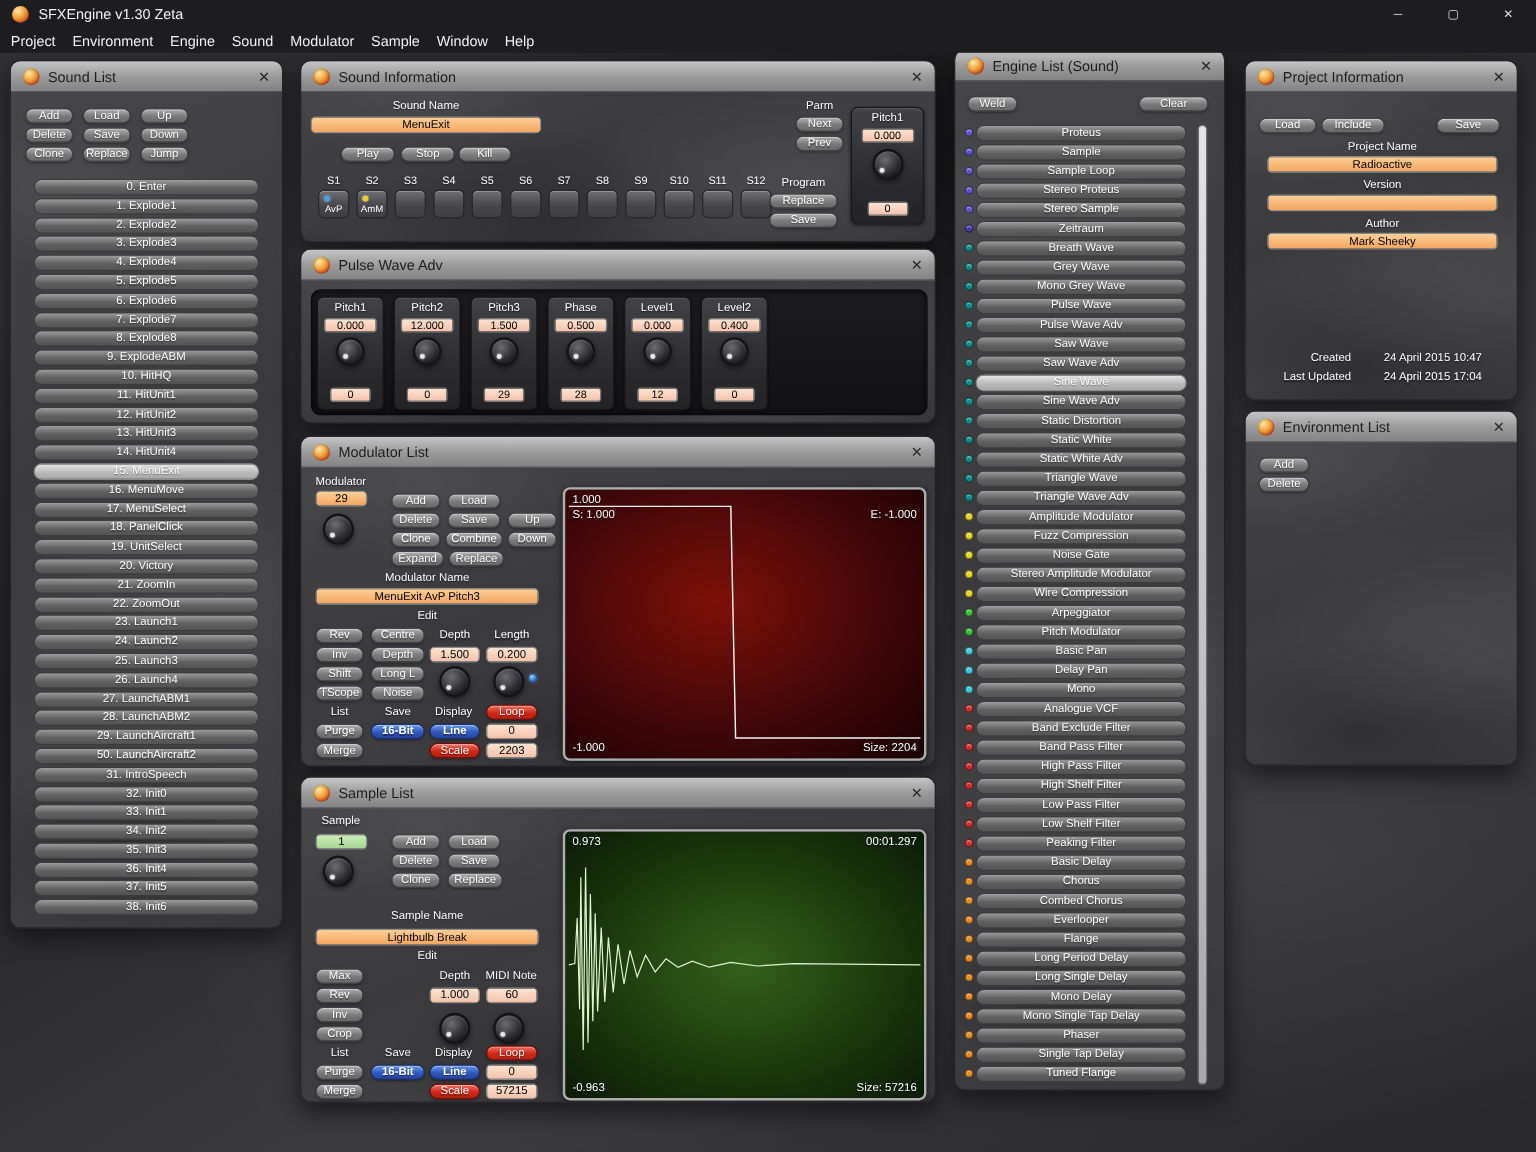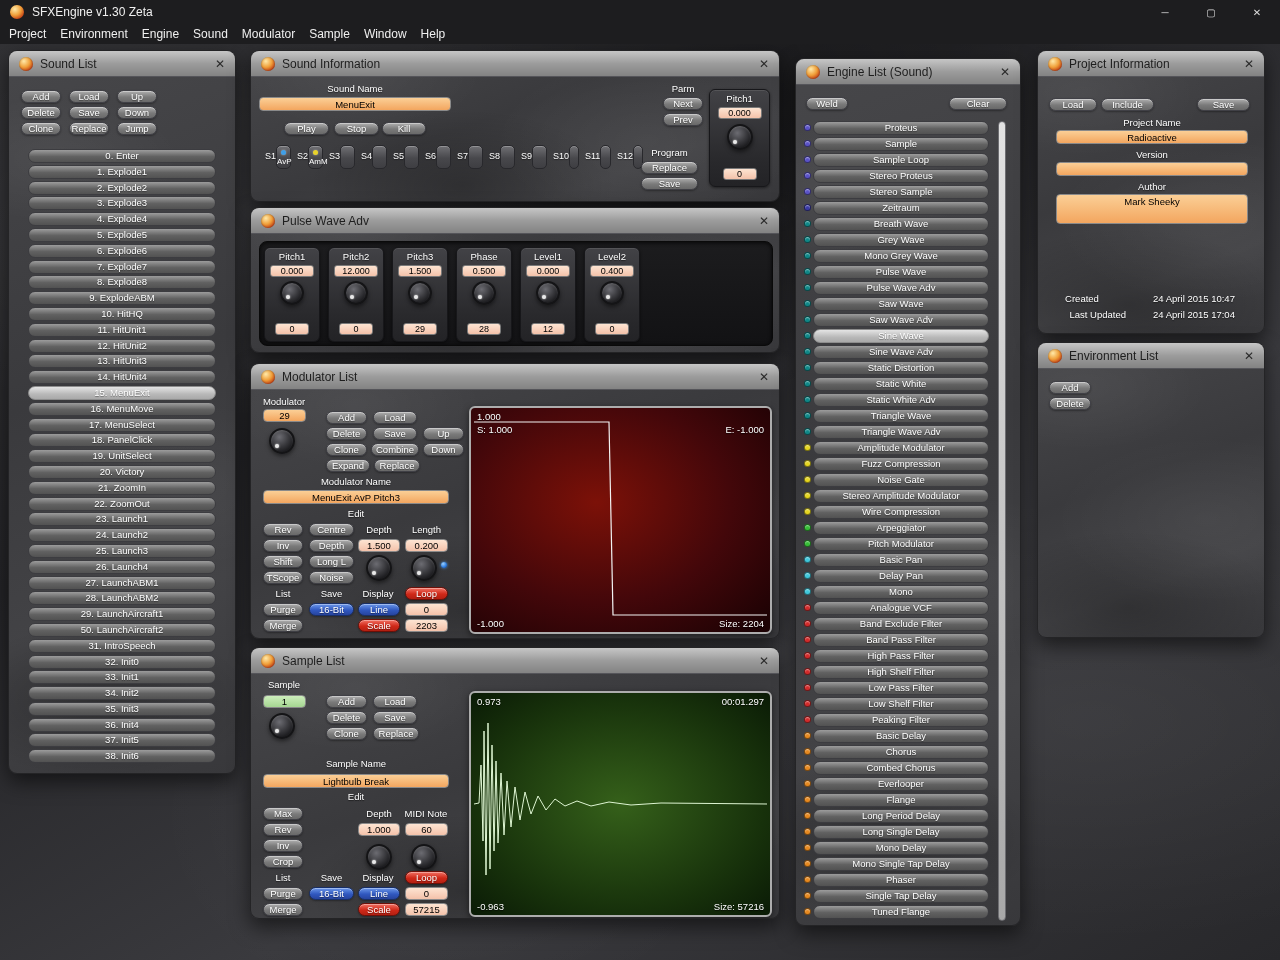--- a/index.html
+++ b/index.html
@@ -42,21 +42,21 @@
     box-shadow:inset 0 0 2px rgba(0,0,0,.4); }
   .panel-close { margin-left:auto; color:#2a2a2a; font-size:12px; }
   .panel-body { position:absolute; left:0; top:26px; right:0; bottom:0; font-size:9.5px; }
   
   .btn { position:absolute; height:13px; border-radius:7px;
     background:linear-gradient(180deg,#b0b0b0,#7a7a7a 55%,#696969);
     border:1px solid #404046; color:#fff; font-size:9.5px; line-height:11px; text-align:center;
     text-shadow:0 1px 1px rgba(0,0,0,.45);
     box-shadow:inset 0 1px 0 rgba(255,255,255,.35), 0 1px 2px rgba(0,0,0,.35); }
   .btn-red  { background:linear-gradient(180deg,#f27264,#d02818 55%,#b42012); border-color:#6e1008; }
-  .btn-blue { background:linear-gradient(180deg,#6c98ea,#3058c0 55%,#27449e); border-color:#182f68; }
+  .btn-blue { background:linear-gradient(180deg,#6c98ea,#3058c0 55%,#27449e); border-color:#182f68;font-weight:bold; }
   .field { position:absolute; height:13px; border-radius:4px; border:1px solid #8a8a8a;
     color:#000; font-size:9.5px; line-height:12px; text-align:center; overflow:hidden; }
   .field-orange { background:linear-gradient(180deg,#fbcf96,#f3a65f); }
   .field-pink   { background:linear-gradient(180deg,#fde4d2,#f4c2aa); }
   .field-green  { background:linear-gradient(180deg,#cdeebc,#a5d691); }
   .lbl { position:absolute; color:#fff; font-size:9.5px; text-align:center;
     text-shadow:0 1px 1px rgba(0,0,0,.55); }
   .list-item { width:188px; height:14px; border-radius:7px; margin:0 auto 1.8px;
     background:linear-gradient(180deg,#9c9c9c,#616161 55%,#525252);
     border:1px solid #3c3c40; color:#fff; font-size:9.5px; line-height:12px; text-align:center;
@@ -81,21 +81,21 @@
   .pulse-box { position:absolute; left:8px; top:7px; width:514px; height:105px; border-radius:8px;
     background:linear-gradient(180deg,#1c1c1e,#121214); border:1px solid #0a0a0a;
     box-shadow:inset 0 1px 4px rgba(0,0,0,.8); }
   .pulse-box > div { top:5px; width:56px; height:95px; }
   .pulse-box > div:nth-of-type(1){left:4px} .pulse-box > div:nth-of-type(2){left:68px}
   .pulse-box > div:nth-of-type(3){left:132px} .pulse-box > div:nth-of-type(4){left:196px}
   .pulse-box > div:nth-of-type(5){left:260px} .pulse-box > div:nth-of-type(6){left:324px}
   .pulse-box .t-knob { width:24px; height:24px; margin-top:4px; }
   
   .slots { position:absolute; display:flex; gap:6px; }
-  .slot-col { width:26px; display:flex; flex-direction:row; align-items:center; }
+  .slot-col { width:26px; display:flex; flex-direction:column; align-items:center; }
   .slot-label { color:#fff; font-size:9px; height:13px; text-shadow:0 1px 1px rgba(0,0,0,.5); }
   .slot { position:relative; width:26px; height:24px; border-radius:5px;
     background:linear-gradient(180deg,#707074,#48484c 55%,#3e3e42);
     border:1px solid #28282c; box-shadow:inset 0 1px 0 rgba(255,255,255,.25); }
   .slot-dot { position:absolute; left:4px; top:4px; width:5px; height:5px; border-radius:50%;
     box-shadow:0 0 2px rgba(255,255,255,.5); }
   .slot-tag { position:absolute; left:0; right:0; bottom:2px; text-align:center; font-size:8px; color:#fff; }
   
   .display { position:absolute; border:2px solid #adadad; border-radius:6px; overflow:hidden;
     box-shadow:0 2px 6px rgba(0,0,0,.5); }
@@ -498,21 +498,21 @@
         <polyline points="3,111 8,110 10,72 12,148 13,38 15,182 17,30 19,176 21,52 23,158 25,68 27,150 30,80 33,142 36,88 40,134 44,94 49,127 54,99 60,121 67,103 75,117 84,106 94,113 106,108 120,113 138,109 160,112 190,110 296,111"></polyline>
       </svg>
       <span class="d-text" style="left:6px;top:3px">0.973</span>
       <span class="d-text" style="right:6px;top:3px">00:01.297</span>
       <span class="d-text" style="left:6px;bottom:3px">-0.963</span>
       <span class="d-text" style="right:6px;bottom:3px">Size: 57216</span>
     </div>
   </div>
 </div>
 
-<div class="panel" style="left:795px;top:58px;width:226px;height:868px">
+<div class="panel" style="left:795px;top:41px;width:226px;height:868px">
   <div class="panel-header">
     <span class="panel-icon"></span>
     <span>Engine List (Sound)</span>
     <span class="panel-close">✕</span>
   </div>
   <div class="panel-body">
     <div class="btn" style="left:10px;top:12px;width:42px">Weld</div>
     <div class="btn" style="left:153px;top:12px;width:58px">Clear</div>
     <div class="engine-rows">
 
@@ -778,22 +778,22 @@
   </div>
   <div class="panel-body">
     <div class="btn" style="left:11px;top:21px;width:48px">Load</div>
     <div class="btn" style="left:63px;top:21px;width:53px">Include</div>
     <div class="btn" style="left:159px;top:21px;width:53px">Save</div>
     <span class="lbl" style="left:0;top:40px;width:228px">Project Name</span>
     <div class="field field-orange" style="left:18px;top:53px;width:192px;height:14px;line-height:13px">Radioactive</div>
     <span class="lbl" style="left:0;top:72px;width:228px">Version</span>
     <div class="field field-orange" style="left:18px;top:85px;width:192px;height:14px;line-height:13px"></div>
     <span class="lbl" style="left:0;top:104px;width:228px">Author</span>
-    <div class="field field-orange" style="left:18px;top:117px;width:192px;height:30px;line-height:13px">Mark Sheeky</div>
-    <span class="lbl" style="left:0;top:216px;width:88px;">Created</span>
+    <div class="field field-orange" style="left:18px;top:117px;width:192px;height:14px;line-height:13px">Mark Sheeky</div>
+    <span class="lbl" style="left:0;top:216px;width:88px;text-align:right">Created</span>
     <span class="lbl" style="left:100px;top:216px;width:112px">24 April 2015 10:47</span>
     <span class="lbl" style="left:0;top:232px;width:88px;text-align:right">Last Updated</span>
     <span class="lbl" style="left:100px;top:232px;width:112px">24 April 2015 17:04</span>
   </div>
 </div>
 
 <div class="panel" style="left:1037px;top:342px;width:228px;height:296px">
   <div class="panel-header">
     <span class="panel-icon"></span>
     <span>Environment List</span>

